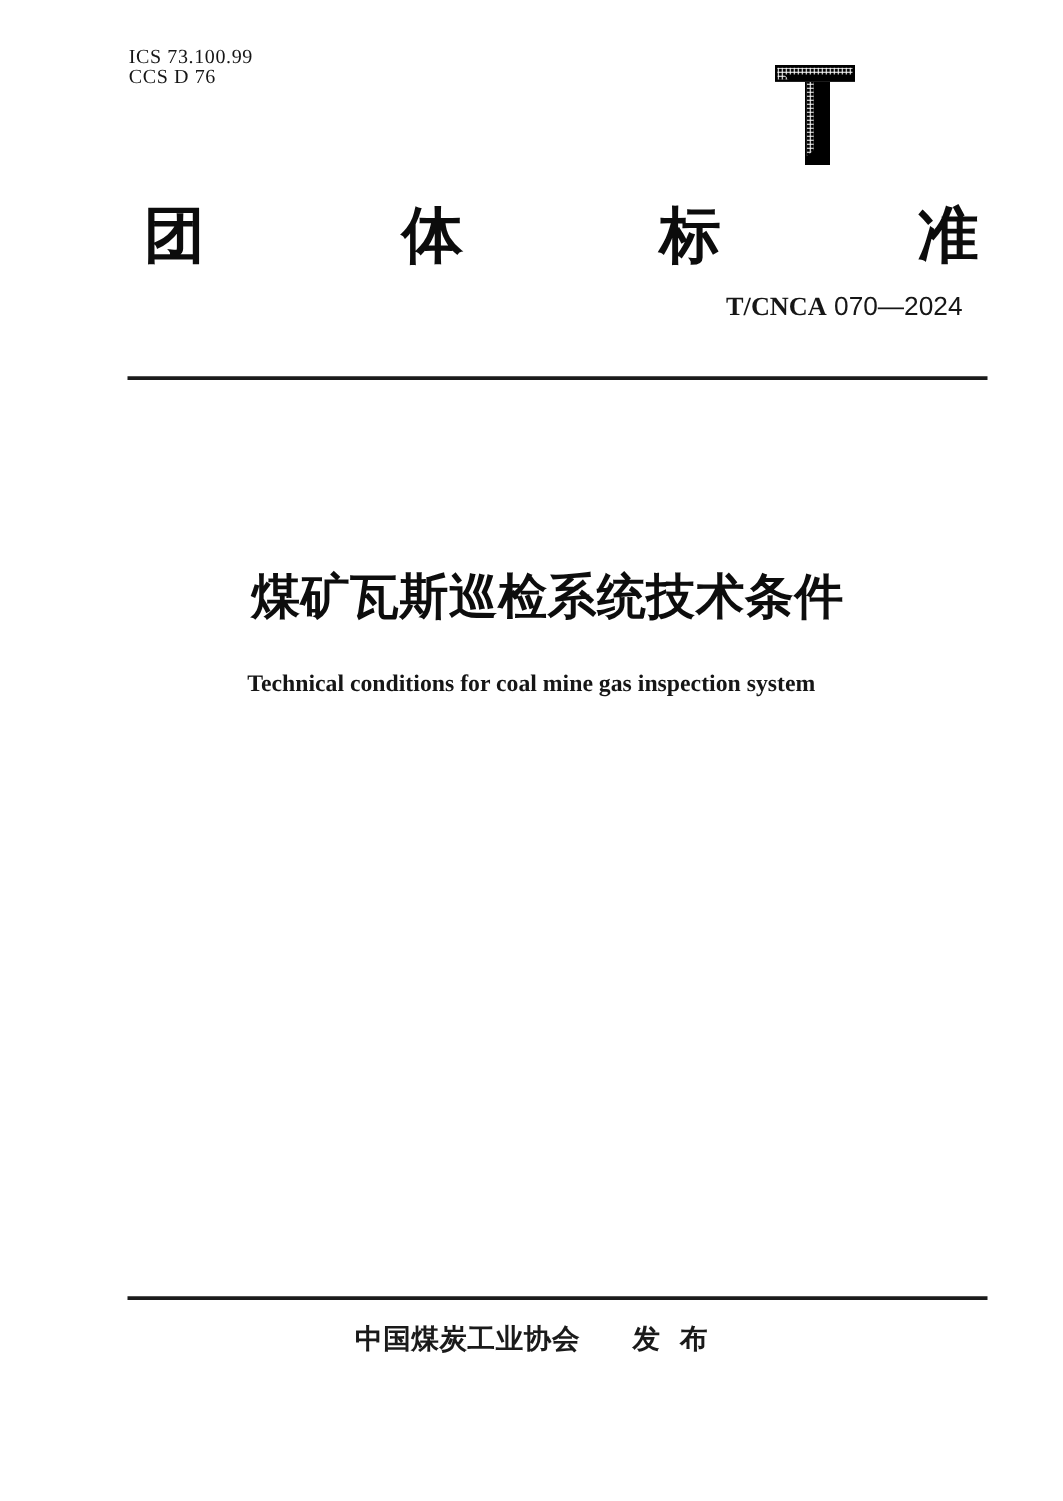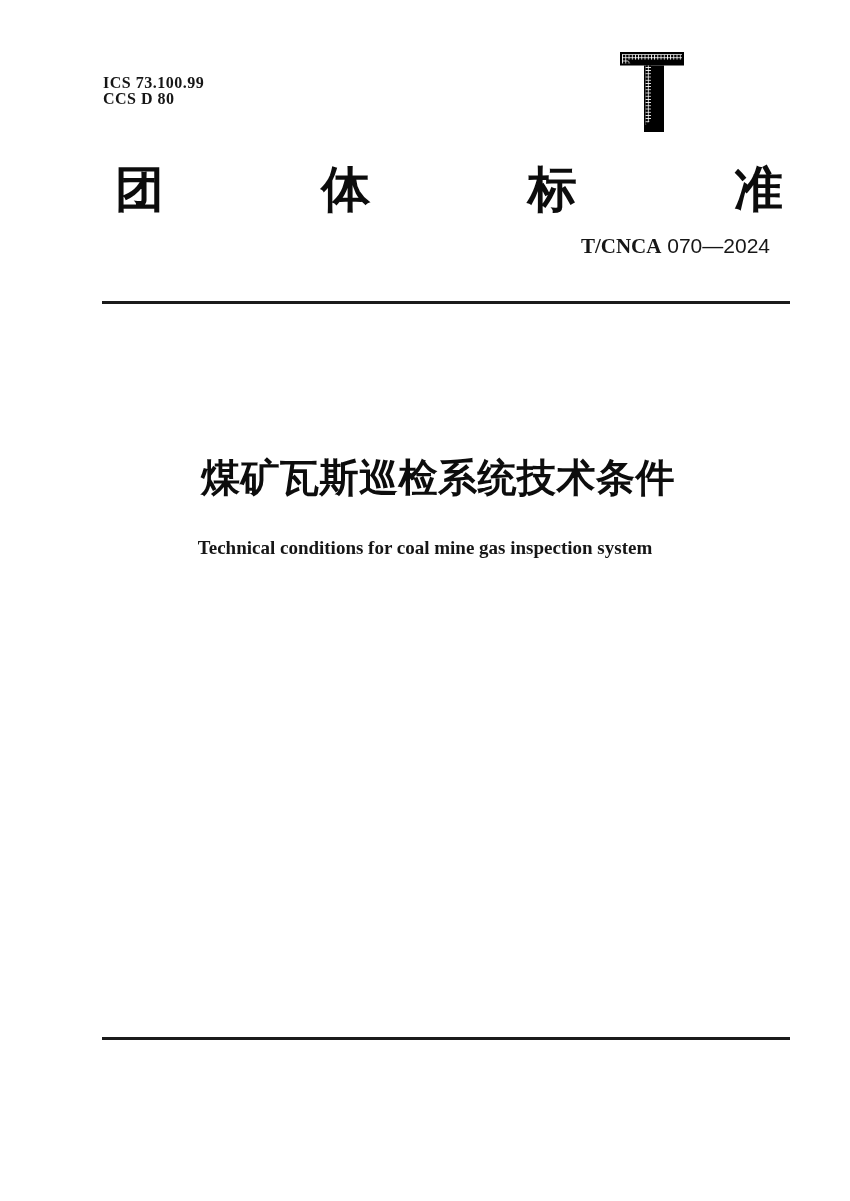--- a/index.html
+++ b/index.html
@@ -14,26 +14,25 @@
     overflow: hidden;
     color: #111;
   }
 
   
   .ics-block {
     position: absolute;
     left: 103px;
     top: 38px;
     font-family: "Liberation Serif", serif;
-    font-weight: bold;
+    font-weight: normal;
     font-size: 16px;
     line-height: 16px;
     color: #161616;
     letter-spacing: 0.5px;
-    margin-top: 37px;
   }
 
   
   .t-logo {
     position: absolute;
     left: 619px;
     top: 51px;
     width: 66px;
     height: 82px;
   }
@@ -143,21 +142,21 @@
   .publisher-row .fa { margin-left: 42px; }
   .publisher-row .bu { margin-left: 16px; }
 </style>
 </head>
 <body>
 
 <div class="page">
 
   <div class="ics-block">
     <div>ICS 73.100.99</div>
-    <div>CCS D 80</div>
+    <div>CCS D 76</div>
   </div>
 
   <div class="t-logo">
     <svg width="66" height="82" viewBox="0 0 66 82" xmlns="http://www.w3.org/2000/svg">
       <defs>
         <pattern id="tgrid" width="3.2" height="3.2" patternUnits="userSpaceOnUse">
           <rect width="3.2" height="3.2" fill="#000"></rect>
           <path d="M0 0.4 H3.2 M0.4 0 V3.2" stroke="#fff" stroke-width="0.9"></path>
         </pattern>
       </defs>
@@ -185,14 +184,19 @@
 
   <div class="rule rule-top"></div>
 
   <div class="title-cn">煤矿瓦斯巡检系统技术条件</div>
 
   <div class="title-en">Technical conditions for coal mine gas inspection system</div>
 
 
   <div class="rule rule-bottom"></div>
 
+  <div class="publisher-row">
+    <span class="org">中国煤炭工业协会</span>
+    <span class="fa">发</span>
+    <span class="bu">布</span>
+  </div>
 
 </div>
 
 </body></html>

